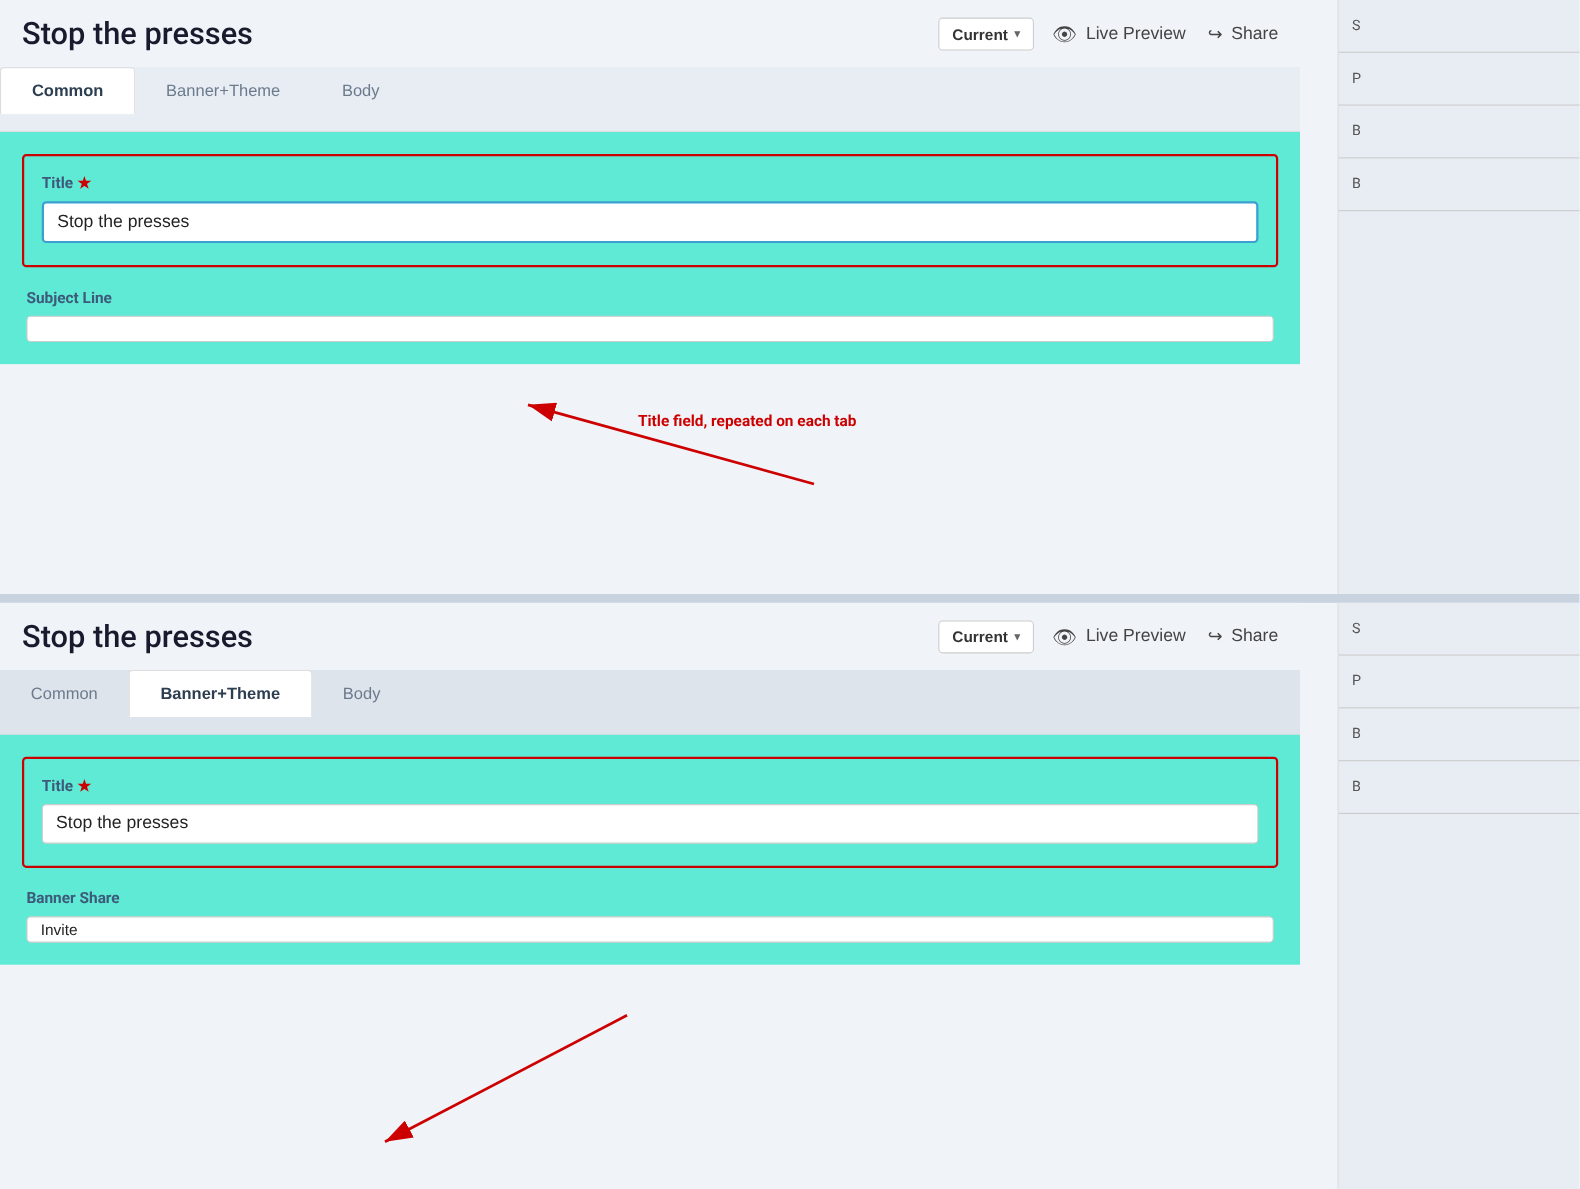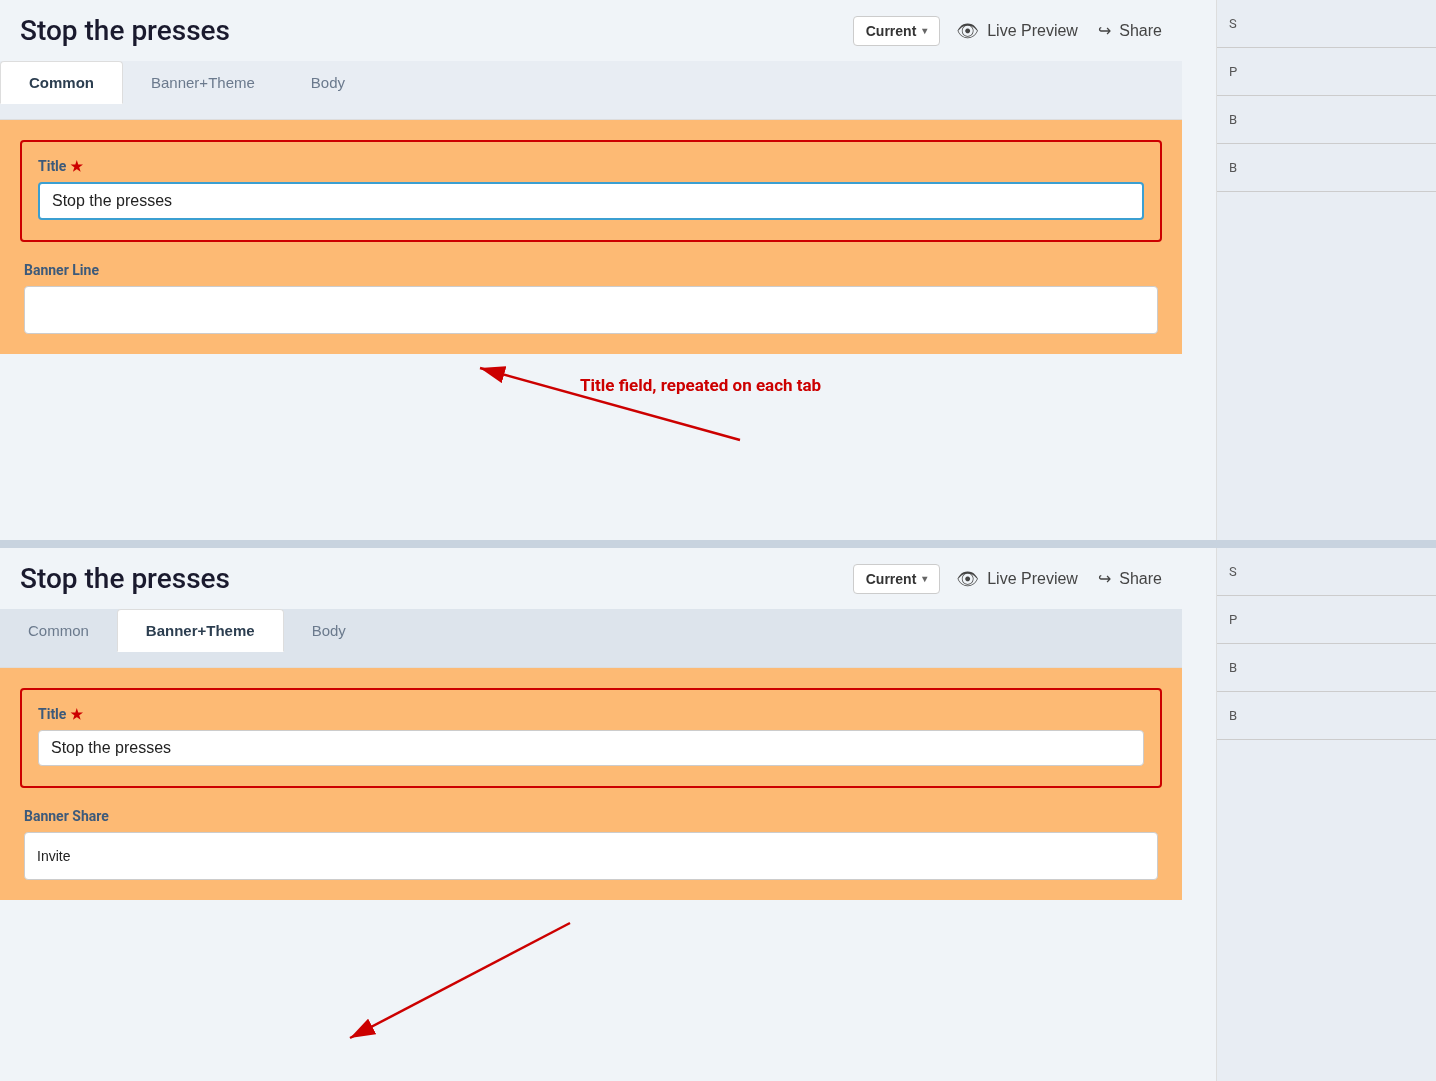--- a/index.html
+++ b/index.html
@@ -101,21 +101,21 @@
       border-top: 1px solid #ddd;
       border-left: 1px solid #ddd;
       border-right: 1px solid #ddd;
       border-bottom: 1px solid #fff;
       margin-bottom: -1px;
       border-radius: 4px 4px 0 0;
     }
 
     
     .panel-content {
-      background: #fdba74;
+      background: #5eead4;
       padding: 20px 20px;
       border: none;
     }
 
     
     .title-section {
       border: 2px solid #cc0000;
       border-radius: 4px;
       padding: 16px 16px 20px 16px;
       margin-bottom: 20px;
@@ -158,21 +158,21 @@
       margin-bottom: 8px;
     }
 
     .subject-input {
       width: 100%;
       padding: 8px 12px;
       border: 1px solid #ccc;
       border-radius: 4px;
       font-size: 14px;
       color: #222;
-      height: 48px;
+      height: 24px;
     }
 
     
     .main-layout {
       display: flex;
       width: 1436px;
       gap: 34px;
     }
 
     .left-content {
@@ -248,21 +248,21 @@
       <div class="title-section">
         <div class="field-label">
           <span>Title</span>
           <span class="required-star">★</span>
         </div>
         <input class="text-input" type="text" value="Stop the presses" style="">
       </div>
 
       <div class="subject-section">
         <div class="field-label">
-          <span>Banner Line</span>
+          <span>Subject Line</span>
         </div>
         <input class="subject-input" type="text" style="">
       </div>
     </div>
   </div>
 
   <div class="right-stub">
     <div class="right-panel-item">S</div>
     <div class="right-panel-item">P</div>
     <div class="right-panel-item">B</div>
@@ -274,21 +274,21 @@
   <svg style="position:absolute; top: -420px; left: 0; width: 1200px; height: 450px; pointer-events: none;">
 
     <defs>
       <marker id="arrowhead" markerWidth="10" markerHeight="7" refX="10" refY="3.5" orient="auto">
         <polygon points="0 0, 10 3.5, 0 7" fill="#cc0000"></polygon>
       </marker>
     </defs>
 
     <line x1="740" y1="320" x2="480" y2="248" stroke="#cc0000" stroke-width="2.5" marker-end="url(#arrowhead)"></line>
   </svg>
-  <div style="position:absolute; top:-165px; left: 580px; color: #cc0000; font-size: 17px; font-weight: 700; pointer-events: none; white-space: nowrap;">Title field, repeated on each tab</div>
+  <div style="position:absolute; top:-165px; left: 580px; color: #cc0000; font-size: 14px; font-weight: 700; pointer-events: none; white-space: nowrap;">Title field, repeated on each tab</div>
 </div>
 
 <div class="panel-separator"></div>
 
 <div class="main-layout panel2">
   <div class="left-content">
 
     <div class="panel-header">
       <h1 class="panel-title">Stop the presses</h1>
       <button class="version-dropdown">

